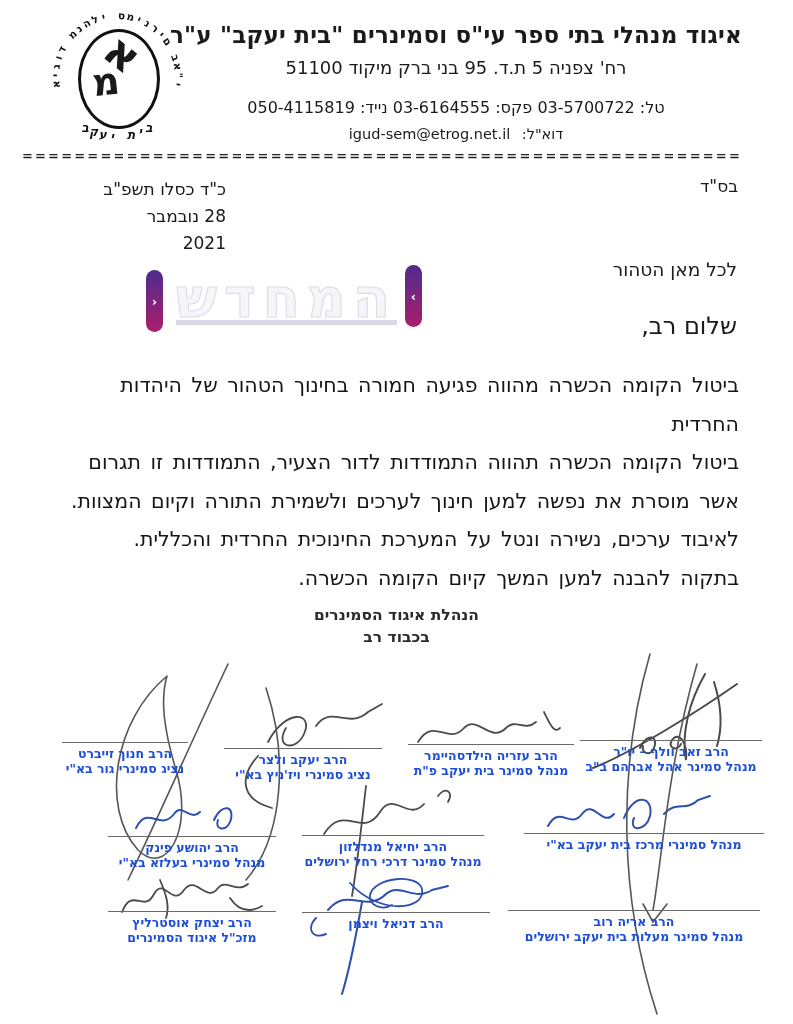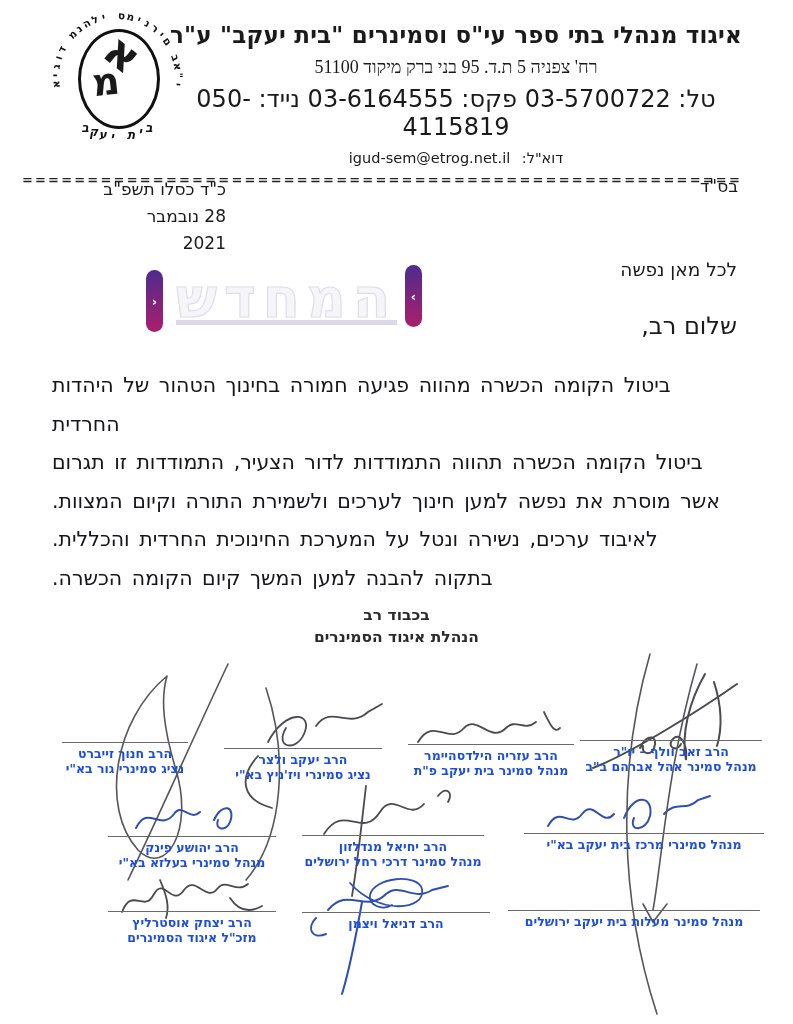--- a/index.html
+++ b/index.html
@@ -5,43 +5,43 @@
   html,body{margin:0;padding:0;}
   body{
     width:793px;height:1024px;position:relative;background:#ffffff;
     font-family:"DejaVu Sans",sans-serif;direction:rtl;overflow:hidden;color:#1a1a1a;
   }
   .abs{position:absolute;}
 
   
   .header-block{left:170px;top:22px;width:572px;text-align:center;}
   .org-title{font-size:23px;font-weight:bold;letter-spacing:.2px;}
-  .org-address{font-size:18px;margin-top:9px;font-family:Liberation Serif, serif;}
-  .org-phones{font-size:24px;margin-top:7px;}
+  .org-address{font-size:18px;margin-top:9px;}
+  .org-phones{font-size:16px;margin-top:20px;}
   .org-email{font-size:14.5px;margin-top:9px;}
   .org-email .mail{direction:ltr;unicode-bidi:embed;margin-right:7px;}
   .separator{font-size:13px;font-weight:bold;letter-spacing:2.2px;margin-top:6px;white-space:nowrap;color:#222;}
 
   
   .logo{left:50px;top:2px;width:134px;height:150px;}
   .logo-oval{position:absolute;left:28px;top:27px;width:76px;height:94px;border:3.5px solid #101010;border-radius:50%;}
   .logo-arc{position:absolute;inset:0;font-weight:bold;font-size:10.5px;color:#111;}
   .logo-arc span{white-space:pre;}
   .logo-arc.bottom{font-style:italic;font-size:12px;}
   .mono-alef{position:absolute;left:57px;top:26px;font-size:44px;font-weight:900;transform:rotate(38deg);}
   .mono-mem{position:absolute;left:42px;top:58px;font-size:38px;font-weight:900;transform:rotate(-6deg);}
 
   
   .bsd{right:55px;top:176px;font-size:17px;}
   .date-block{left:100px;top:176px;width:126px;text-align:right;font-size:17px;line-height:27px;}
 
   
   .recipient{right:56px;top:259px;font-size:18.5px;}
   .greeting{right:56px;top:312px;font-size:24px;}
-  .body-text{left:52px;right:54px;top:366px;font-size:20.5px;line-height:38.5px;text-align:left;word-spacing:3px;color:#15151a;}
+  .body-text{left:52px;right:54px;top:366px;font-size:20.5px;line-height:38.5px;text-align:right;word-spacing:3px;color:#15151a;}
   .closing{left:0;right:0;top:604px;text-align:center;font-size:15.5px;font-weight:bold;line-height:22px;color:#2b2b2b;}
 
   
   .watermark{left:146px;top:260px;width:276px;height:76px;}
   .wm-bar{position:absolute;width:17px;height:62px;border-radius:9px;
     background:linear-gradient(180deg,var(--wm-top,#4f2b8e),var(--wm-bottom,#aa1f6c));
     color:#fff;display:flex;align-items:center;justify-content:center;font-size:13px;font-weight:bold;}
   .wm-bar.left{left:0;top:10px;}
   .wm-bar.right{right:0;top:5px;}
   .wm-text{position:absolute;left:24px;right:19px;top:0;height:76px;display:flex;align-items:center;justify-content:center;
@@ -120,34 +120,34 @@
 <div class="abs watermark">
   <div class="wm-bar left" style="--wm-top: #4f2b8e; --wm-bottom: #aa1f6c;">
     <span>‹</span>
   </div>
   <div class="wm-text">המחדש</div>
   <div class="wm-bar right" style="--wm-top: #4f2b8e; --wm-bottom: #aa1f6c;">
     <span>›</span>
   </div>
 </div>
 
-<div class="abs recipient">לכל מאן נפשה</div>
+<div class="abs recipient">לכל מאן הטהור</div>
 <div class="abs greeting">שלום רב,</div>
 
 <div class="abs body-text">
   <div>ביטול הקומה הכשרה מהווה פגיעה חמורה בחינוך הטהור של היהדות החרדית</div>
   <div>ביטול הקומה הכשרה תהווה התמודדות לדור הצעיר, התמודדות זו תגרום</div>
   <div>אשר מוסרת את נפשה למען חינוך לערכים ולשמירת התורה וקיום המצוות.</div>
   <div>לאיבוד ערכים, נשירה ונטל על המערכת החינוכית החרדית והכללית.</div>
   <div>בתקוה להבנה למען המשך קיום הקומה הכשרה.</div>
 </div>
 
 <div class="abs closing">
+  <div>הנהלת איגוד הסמינרים</div>
   <div>בכבוד רב</div>
-  <div>הנהלת איגוד הסמינרים</div>
 </div>
 
 <svg class="scribble" style="left:585px;top:668px" width="175" height="115" viewBox="0 0 175 115" fill="none" stroke-width="2" stroke-linecap="round" stroke="#4a4a50">
   <path d="M120,6 C104,34 96,66 101,92 C103,76 94,62 87,72 C82,80 92,84 96,76"></path>
   <path d="M129,14 C136,36 138,58 132,78"></path>
   <path d="M8,100 C48,84 112,44 152,16"></path>
   <path d="M55,80 C62,64 74,68 69,80 C66,88 56,86 58,78"></path>
 </svg>
 
 <svg class="scribble" style="left:412px;top:702px" width="160" height="55" viewBox="0 0 160 55" fill="none" stroke-width="1.8" stroke-linecap="round" stroke="#4a4a50">
@@ -241,20 +241,21 @@
 </div>
 
 <div class="sig" style="left:108px;top:836px;width:168px">
   <div class="sig-line"></div>
   <div class="sig-name">הרב יהושע פינק</div>
   <div class="sig-title">מנהל סמינרי בעלזא בא"י</div>
 </div>
 
 <div class="sig" style="left:508px;top:910px;width:252px">
   <div class="sig-line"></div>
+  <div class="sig-name">הרב אריה רוב</div>
   <div class="sig-title">מנהל סמינר מעלות בית יעקב ירושלים</div>
 </div>
 
 <div class="sig" style="left:302px;top:912px;width:188px">
   <div class="sig-line"></div>
   <div class="sig-name">הרב דניאל ויצמן</div>
 </div>
 
 <div class="sig" style="left:108px;top:911px;width:168px">
   <div class="sig-line"></div>

